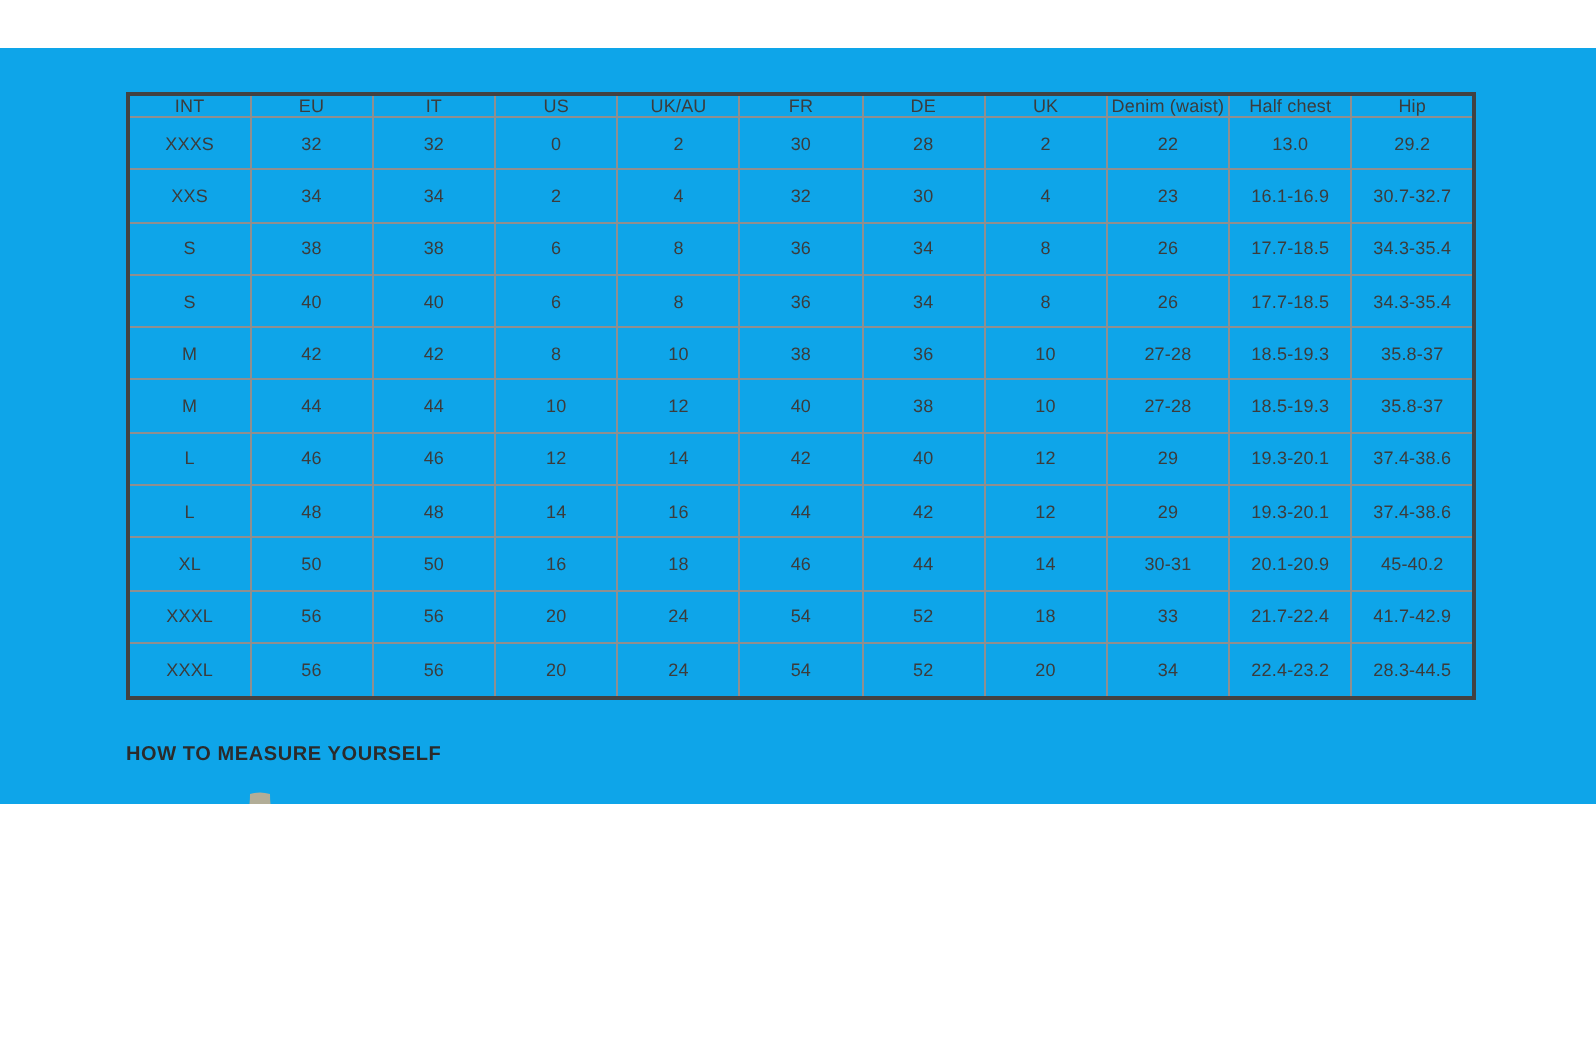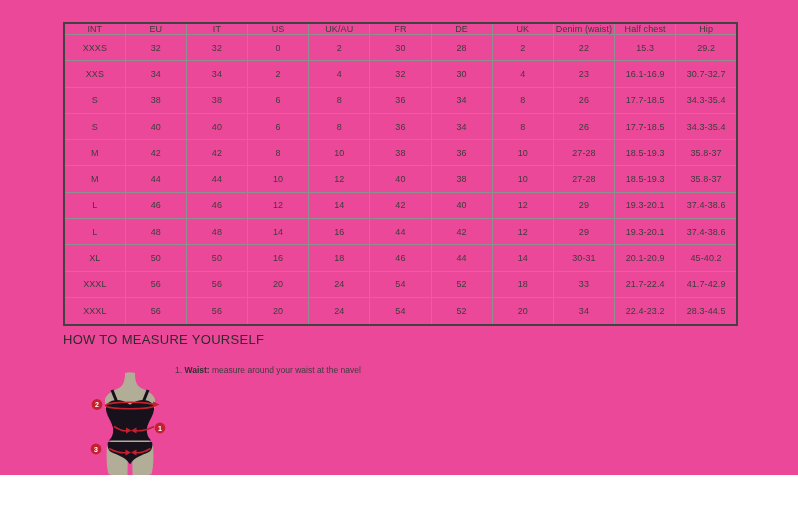--- a/index.html
+++ b/index.html
@@ -1,23 +1,24 @@
 <!DOCTYPE html>
 <html><head>
 <meta charset="utf-8">
 <style>
   * { box-sizing: border-box; }
   html, body { margin: 0; padding: 0; background: #ffffff; }
   body { font-family: "Liberation Sans", sans-serif; }
   .page {
     position: relative;
     width: 798px;
-    height: 475px;
-    background: #ec4899;
+    height: 378px;
+    background: #0ea5e9;
     overflow: hidden;
+    margin-top: 24px;
   }
 
   
   table.size-chart {
     position: absolute;
     left: 63px;
     top: 22px;
     width: 675px;
     height: 304px;
     border-collapse: collapse;
@@ -35,23 +36,23 @@
     padding: 0;
     letter-spacing: 0.1px;
     white-space: nowrap;
     overflow: hidden;
   }
 
   
   .measure-heading {
     position: absolute;
     left: 63px;
-    top: 332px;
-    font-size: 13px;
-    font-weight: 400;
+    top: 348px;
+    font-size: 10px;
+    font-weight: 700;
     color: #2b2b2b;
     letter-spacing: 0.3px;
   }
   .measure-list {
     position: absolute;
     left: 175px;
     top: 366px;
     margin: 0;
     padding: 0;
     list-style: none;
@@ -100,21 +101,21 @@
         <tr>
           <td>XXXS</td>
           <td>32</td>
           <td>32</td>
           <td>0</td>
           <td>2</td>
           <td>30</td>
           <td>28</td>
           <td>2</td>
           <td>22</td>
-          <td>15.3</td>
+          <td>13.0</td>
           <td>29.2</td>
         </tr>
         <tr>
           <td>XXS</td>
           <td>34</td>
           <td>34</td>
           <td>2</td>
           <td>4</td>
           <td>32</td>
           <td>30</td>
@@ -274,16 +275,15 @@
 
     <circle cx="13" cy="33.5" r="5.4" fill="#c32030"></circle>
     <text x="13" y="36" text-anchor="middle">2</text>
     <circle cx="76" cy="57" r="5.4" fill="#c32030"></circle>
     <text x="76" y="59.5" text-anchor="middle">1</text>
     <circle cx="12" cy="78" r="5.4" fill="#c32030"></circle>
     <text x="12" y="80.5" text-anchor="middle">3</text>
   </svg>
 
   <ol class="measure-list">
-    <li><span>1.</span> <span class="item-label">Waist:</span><span> measure around your waist at the navel</span></li>
   </ol>
 
 </div>
 
 </body></html>

